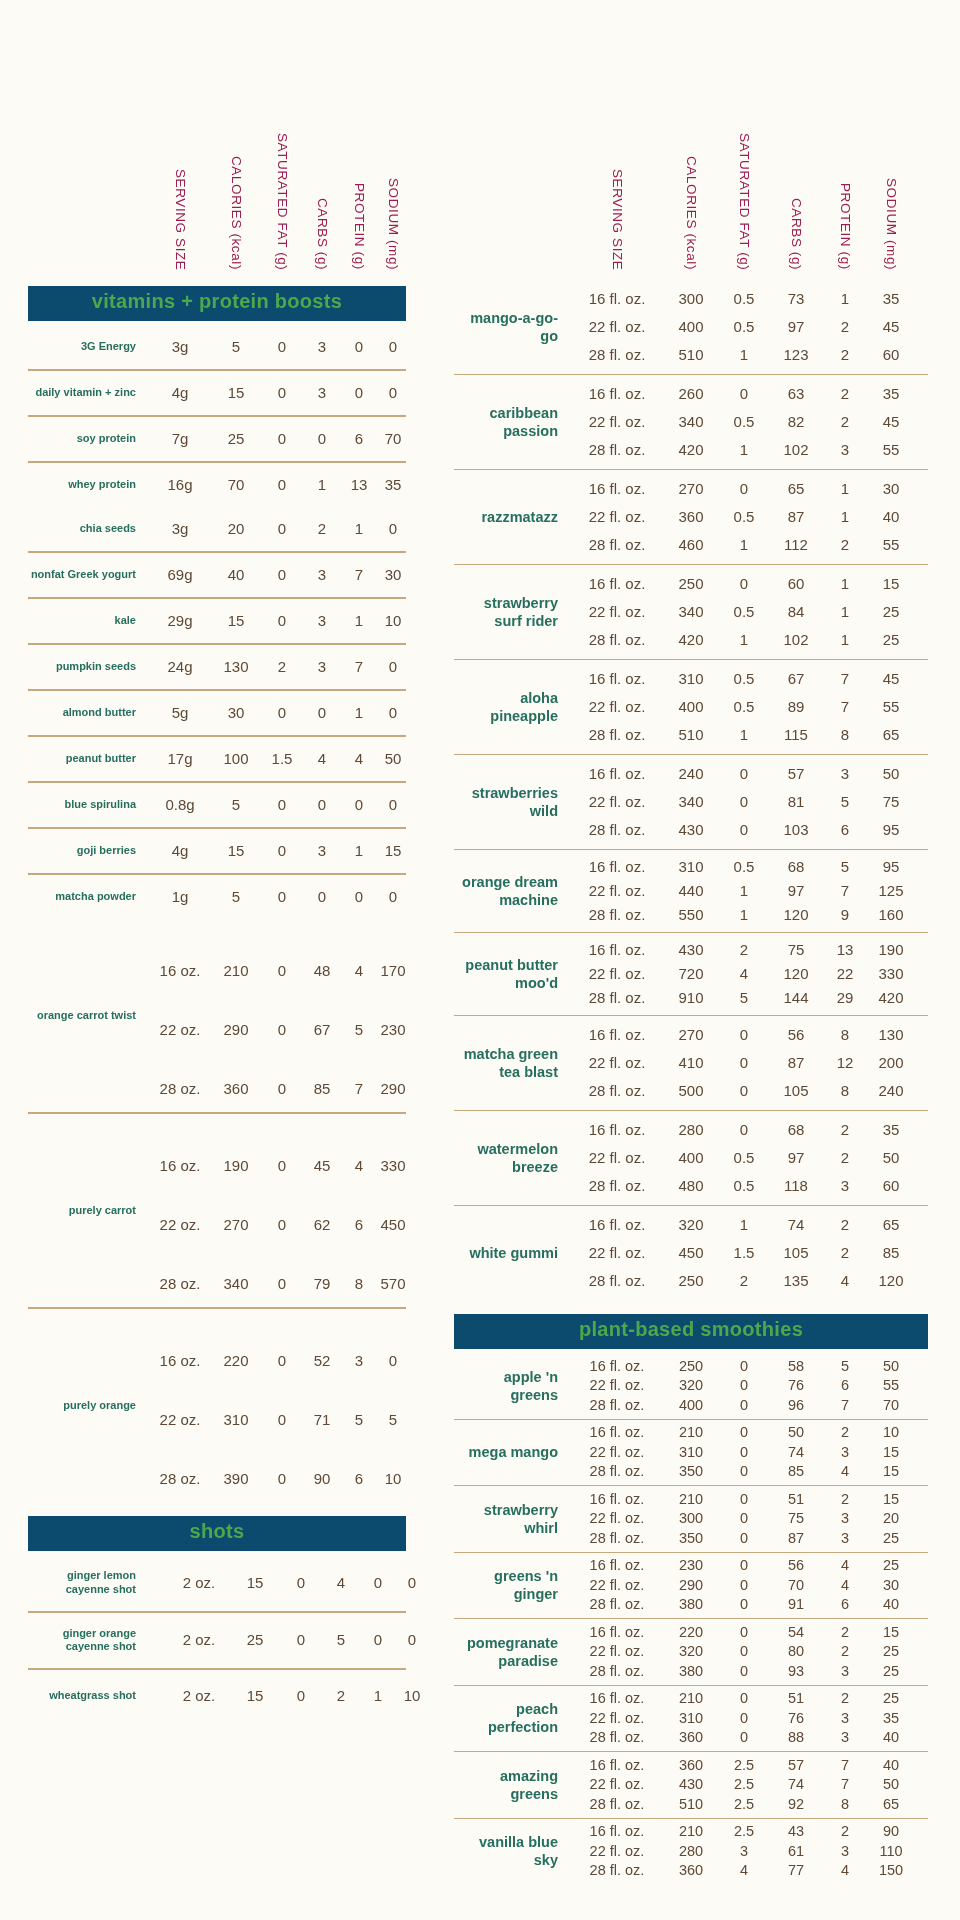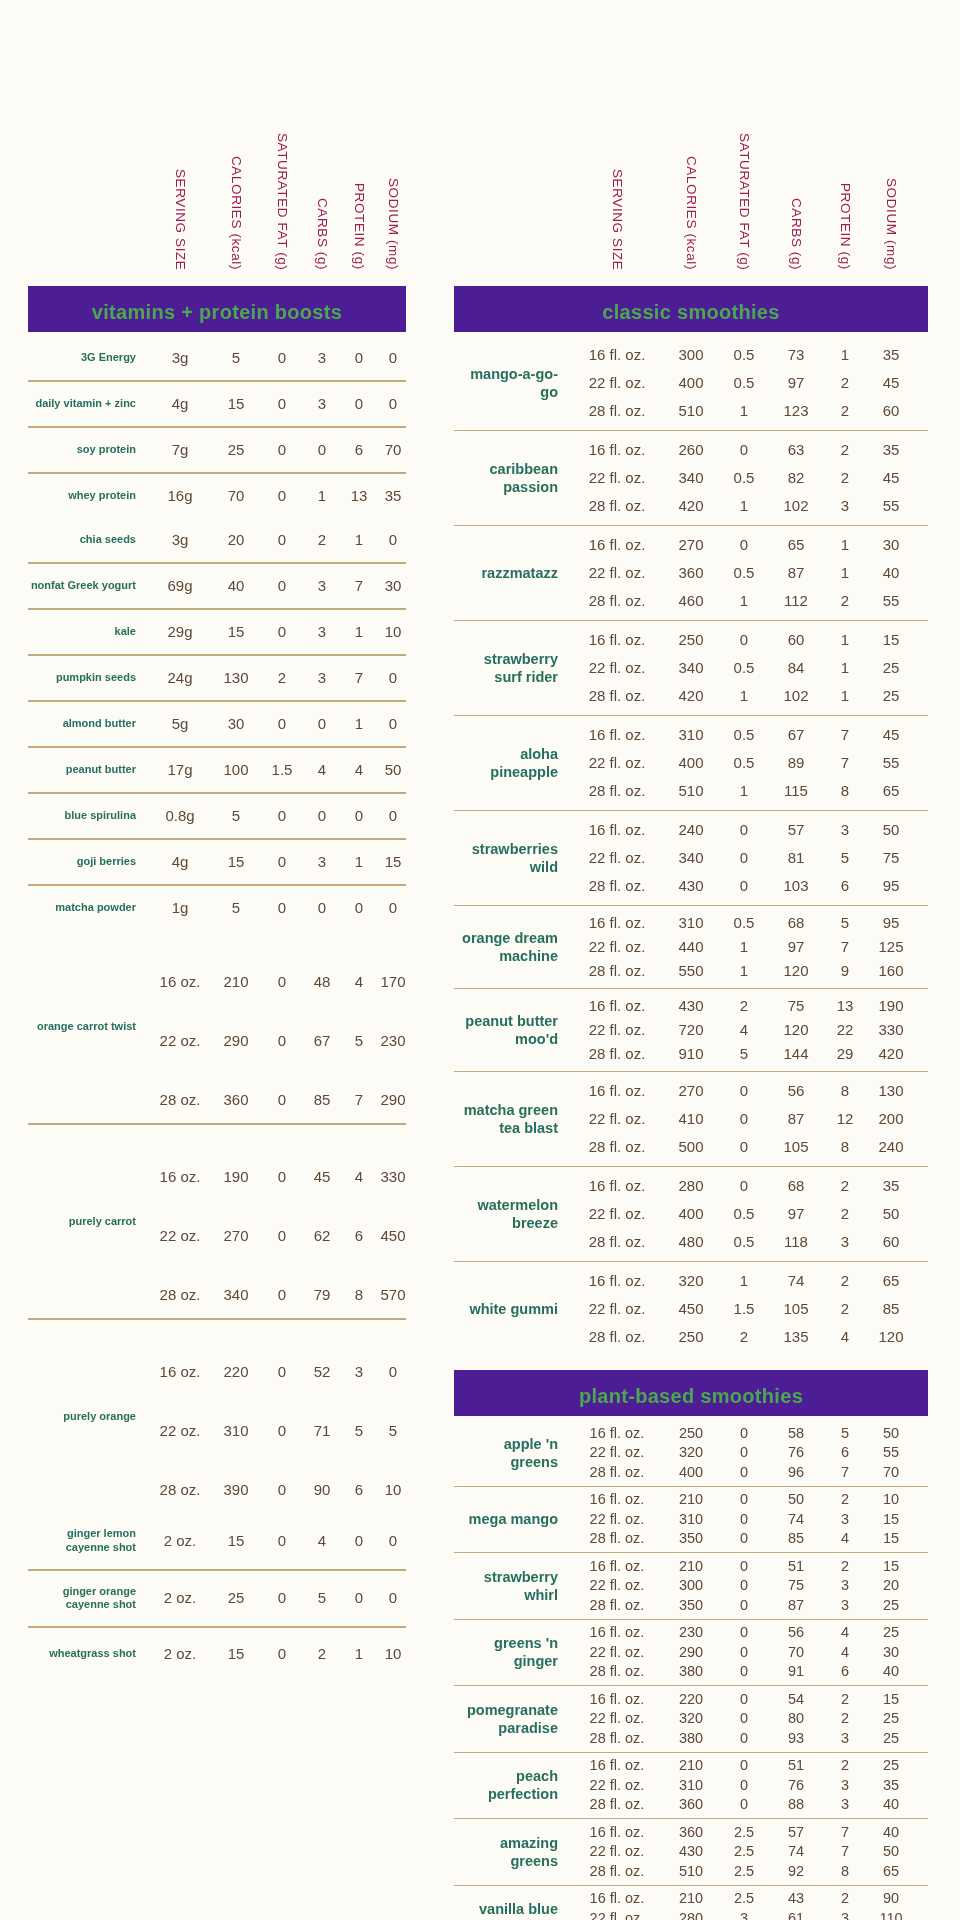--- a/index.html
+++ b/index.html
@@ -27,27 +27,27 @@
     color:#9c1d52;
     font-size:13.5px;
     letter-spacing:.6px;
     line-height:1;
     padding-bottom:10px;
     white-space:nowrap;
   }
 
   
   .band{
-    background:#4c1d95;
+    background:#0c4a6e;
     color:#4ba84c;
     font-size:20px;
     font-weight:700;
     text-align:center;
     letter-spacing:.3px;
-    padding:15px 0 8px 0;
+    padding:4px 0 8px 0;
     margin:14px 0 4px 0;
   }
   .col-headers + .band{margin-top:6px;}
 
   
   .section{display:block;}
   .item-group{
     display:grid;
     grid-template-columns:var(--labelw) 1fr;
     align-items:center;
@@ -72,21 +72,21 @@
     font-size:15px;
     color:#5e4936;
     line-height:24px;
   }
 
   
   .left-col .sec-0 .item-group,
   .left-col .sec-1 .item-group{padding:10px 0;}
   .left-col .sec-2 .row .cell{line-height:31px;margin-top:28px;}
   .left-col .sec-2 .item-group{padding:8px 0;}
-  .left-col .sec-3 .item-group{padding:14px 0;}
+  .left-col .sec-3 .item-group{padding:14px 0;gap:19px;}
 
   .right-col .item-group{padding:5px 0;}
   .right-col .item-group + .item-group{border-top:1.5px solid #c6a87e;}
   .right-col .sec-0 .cell{line-height:28px;}
   .right-col .sec-0 .g-6 .cell,
   .right-col .sec-0 .g-7 .cell{line-height:24px;}
   .right-col .sec-1 .cell{line-height:19.5px;font-size:14.5px;}
   .right-col .sec-1 .item-group{padding:3.5px 0;}
   .right-col .item-label{font-size:14.5px;}
 </style>
@@ -372,20 +372,21 @@
               <div class="cell c0">28 oz.</div>
               <div class="cell c1">390</div>
               <div class="cell c2">0</div>
               <div class="cell c3">90</div>
               <div class="cell c4">6</div>
               <div class="cell c5">10</div>
             </div>
           </div>
         </div>
       </div>
+      <div class="band">shots</div>
       <div class="section sec-3">
         <div class="item-group g-0">
           <div class="item-label">ginger lemon cayenne shot</div>
           <div class="rows">
             <div class="row">
               <div class="cell c0">2 oz.</div>
               <div class="cell c1">15</div>
               <div class="cell c2">0</div>
               <div class="cell c3">4</div>
               <div class="cell c4">0</div>
@@ -436,21 +437,20 @@
         <div class="hcell">
           <div class="vtext">CARBS (g)</div>
         </div>
         <div class="hcell">
           <div class="vtext">PROTEIN (g)</div>
         </div>
         <div class="hcell">
           <div class="vtext">SODIUM (mg)</div>
         </div>
       </div>
-      <div class="band">classic smoothies</div>
       <div class="section sec-0">
         <div class="item-group g-0">
           <div class="item-label">mango-a-go-go</div>
           <div class="rows">
             <div class="row">
               <div class="cell c0">16 fl. oz.</div>
               <div class="cell c1">300</div>
               <div class="cell c2">0.5</div>
               <div class="cell c3">73</div>
               <div class="cell c4">1</div>

